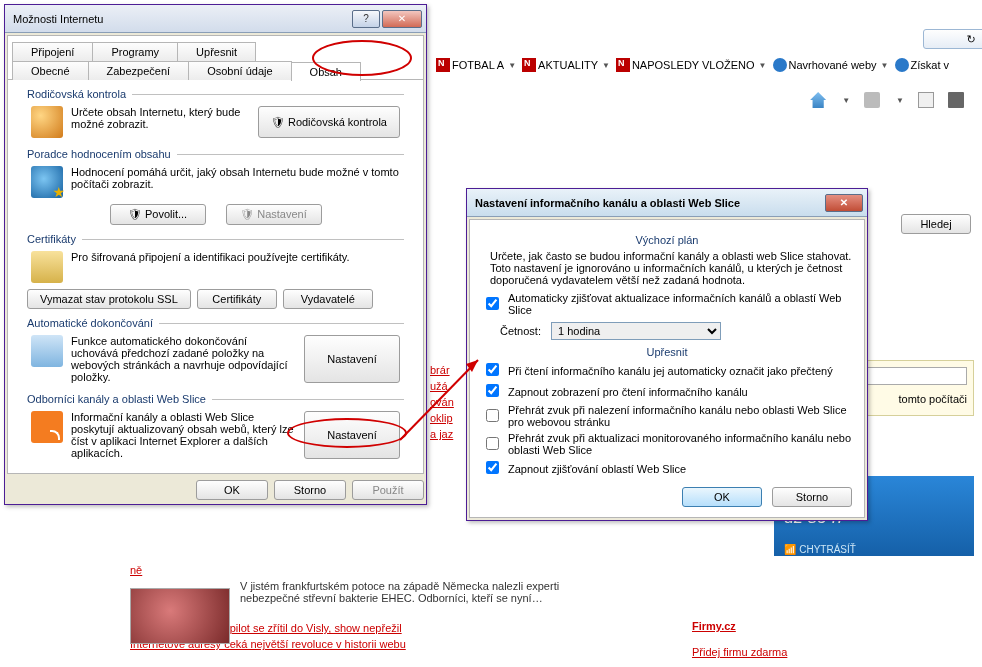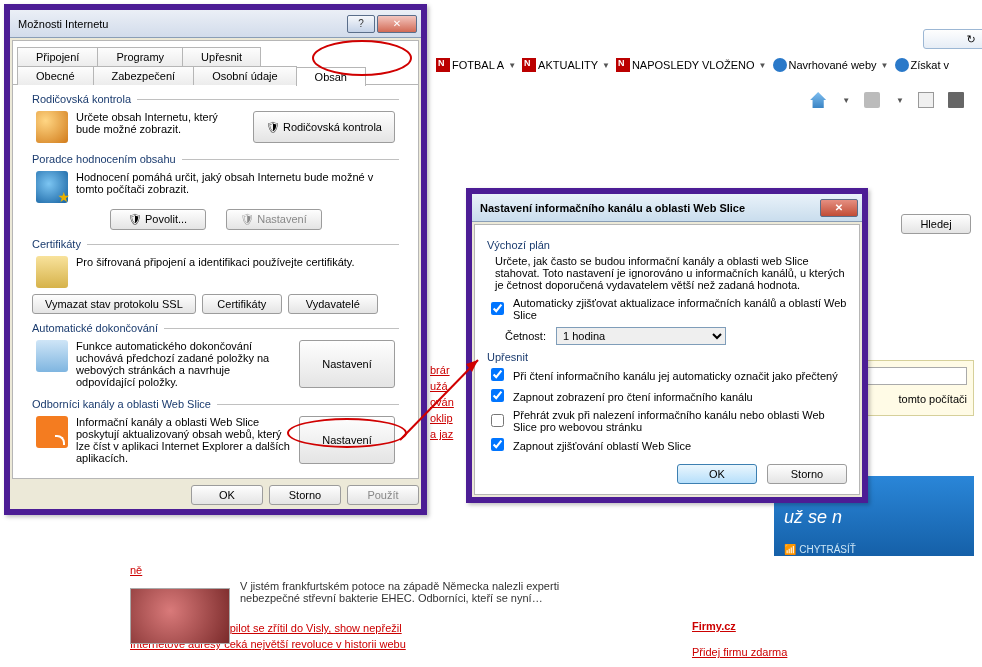--- a/index.html
+++ b/index.html
@@ -6,21 +6,21 @@
 body { margin: 0; font-family: "Segoe UI", Tahoma, sans-serif; font-size: 11px; background: #fff; width: 982px; height: 667px; overflow: hidden; position: relative; }
 
 
 .br-toolbar { position: absolute; top: 52px; left: 430px; right: 0; height: 26px; display: flex; gap: 6px; align-items: center; padding: 0 6px; }
 .br-toolbar .fav { display: flex; align-items: center; gap: 2px; }
 .br-controls { position: absolute; top: 28px; right: 0; width: 60px; height: 22px; display: flex; }
 .br-controls .btn { flex: 1; border: 1px solid #9cb7d4; margin: 1px; background: linear-gradient(#fefefe,#e6edf6); display:flex;align-items:center;justify-content:center; }
 .br-iconrow { position: absolute; top: 86px; left: 430px; right: 0; height: 28px; display: flex; gap: 14px; align-items: center; justify-content: flex-end; padding-right: 18px; }
 
 
-.dlg { position: absolute; background: #ece9d8; border: 6px solid #4c1d95; box-shadow: 2px 2px 4px rgba(0,0,0,.25); }
+.dlg { position: absolute; background: #ece9d8; border: 1px solid #4c1d95; box-shadow: 2px 2px 4px rgba(0,0,0,.25); }
 .dlg .titlebar { display: flex; align-items: center; height: 28px; padding: 0 4px 0 8px; color: #000; font-weight: 400; background: linear-gradient(#ebeff6,#d2dceb); border-bottom: 1px solid #8a9eb6; }
 .dlg .titlebar .spacer { flex: 1; }
 .dlg .titlebtn { width: 28px; height: 18px; margin-left: 2px; border: 1px solid #5a6e8a; border-radius: 2px; background: linear-gradient(#f6f8fb,#c4d2e7); display:flex;align-items:center;justify-content:center; font-size:10px; color:#333; }
 .dlg .titlebtn.close { background: linear-gradient(#f3c6bf,#d26a55); color:#fff; width: 40px; }
 .dlg .body { background: #fff; margin: 2px; border: 1px solid #b6b6b6; padding: 6px 8px 8px; position: relative; }
 
 
 .tabs { position: relative; display: flex; flex-wrap: wrap; border-bottom: 1px solid #b6b6b6; margin: -6px -8px 6px -8px; padding: 6px 4px 0 4px; height: 44px; }
 .tabs .tab { padding: 3px 18px; border: 1px solid #b6b6b6; border-bottom: none; margin-right: -1px; background: linear-gradient(#fdfdfd,#ececec); font-size: 11px; }
 .tabs .tab.row2 { margin-top: 1px; }
@@ -39,21 +39,21 @@
 .bottom-buttons { display: flex; justify-content: flex-end; gap: 6px; margin: 6px 2px 4px; }
 
 
 .annot { position: absolute; pointer-events: none; }
 .annot.ellipse { border: 2px solid #d00000; border-radius: 50%; }
 .arrow-line { stroke:#d00000; stroke-width:2; fill:none; }
 .arrow-head { fill:#d00000; }
 
 
 .dlg2 .body { padding: 10px 12px; }
-.dlg2 h4 { color: #1a3b6e; font-weight: normal; margin: 4px 0 4px; font-size: 11px; }
+.dlg2 h4 { color: #1a3b6e; font-weight: normal; margin: 4px 0 4px; font-size: 11px; text-align: center; }
 .dlg2 .chk { display: flex; gap: 6px; align-items: center; margin: 4px 0; }
 .dlg2 .chk input { margin-top: 1px; }
 .dlg2 .freq { display: flex; align-items: center; gap: 10px; margin: 6px 0 6px 18px; }
 .dlg2 select { width: 170px; padding: 1px 2px; border: 1px solid #7f9db9; font-size: 11px; }
 .dlg2 .btn.ok { border: 1px solid #3c7fb1; background: linear-gradient(#eaf6fd,#b6dffb); min-width: 80px; }
 
 
 .page-link { color: #c00; text-decoration: underline; display: block; margin: 4px 0; }
 .side-login { position: absolute; right: 8px; top: 360px; width: 285px; background: #fffbe6; border: 1px solid #d6d09a; padding: 6px; }
 .side-login input[type=text] { width: 100%; border: 1px solid #aaa; padding: 2px 4px; margin-bottom: 4px; font-size: 11px; }
@@ -287,20 +287,24 @@
       </label>
     <label class="chk">
         <input type="checkbox" checked="" style="">
         <span>Zapnout zobrazení pro čtení informačního kanálu</span>
       </label>
     <label class="chk">
         <input type="checkbox" style="">
         <span>Přehrát zvuk při nalezení informačního kanálu nebo  oblasti Web Slice pro webovou stránku</span>
       </label>
     <label class="chk">
+        <input type="checkbox" style="">
+        <span>Přehrát zvuk při aktualizaci monitorovaného informačního kanálu nebo oblasti Web Slice</span>
+      </label>
+    <label class="chk">
         <input type="checkbox" checked="" style="">
         <span>Zapnout zjišťování oblastí Web Slice</span>
       </label>
 
     <div style="display:flex; justify-content:flex-end; gap:10px; margin-top:10px">
       <button class="btn ok">OK</button>
       <button class="btn" style="min-width:80px">Storno</button>
     </div>
   </div>
 </div>

